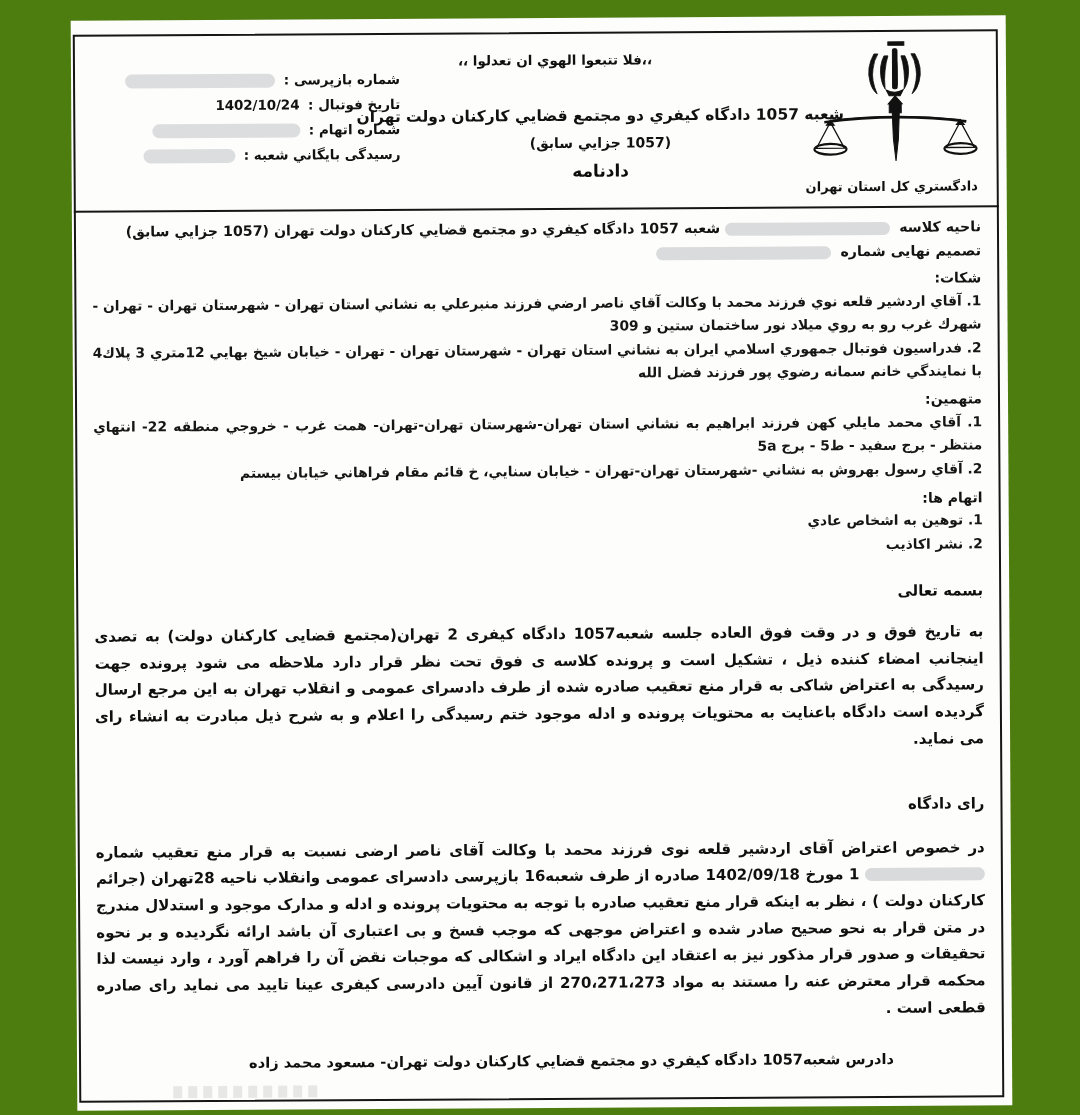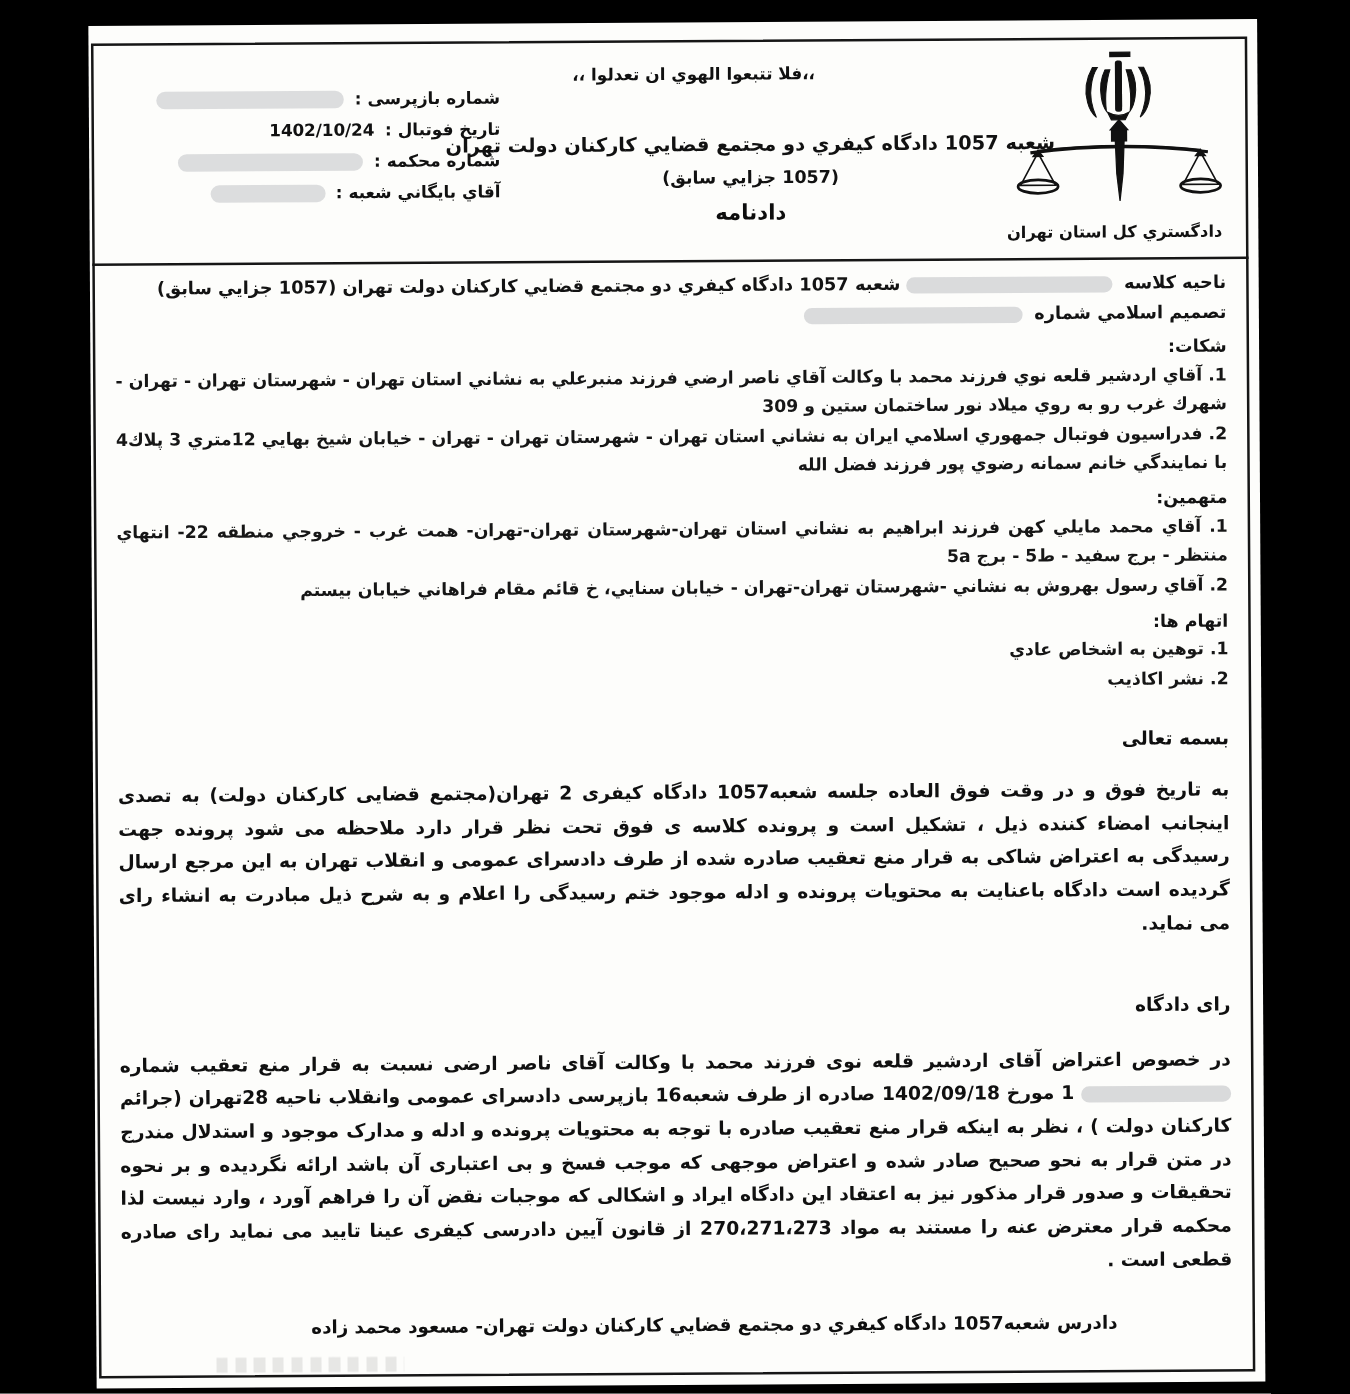--- a/index.html
+++ b/index.html
@@ -11,21 +11,21 @@
     overflow: hidden;
     background: #f2f2f2;
     font-family: "DejaVu Sans", "Liberation Sans", sans-serif;
   }
 
   
   #scan {
     position: relative;
     width: 1080px;
     height: 1115px;
-    background: #000000;
+    background: #4d7c0f;
   }
 
   
   #sheet {
     position: absolute;
     left: 74px;
     top: 18px;
     width: 935px;
     height: 1090px;
     background: #fdfdfb;
@@ -288,25 +288,25 @@
       <div id="meta" class="fa">
         <div class="meta-row">
           <span class="lbl">شماره بازپرسی :</span>
           <span class="redact w1"></span>
         </div>
         <div class="meta-row">
           <span class="lbl">تاریخ فوتبال :</span>
           <span class="val">1402/10/24</span>
         </div>
         <div class="meta-row">
-          <span class="lbl">شماره محکمه :</span>
+          <span class="lbl">شماره اتهام :</span>
           <span class="redact w2"></span>
         </div>
         <div class="meta-row">
-          <span class="lbl">آقاي بایگاني شعبه :</span>
+          <span class="lbl">رسیدگی بایگاني شعبه :</span>
           <span class="redact w3"></span>
         </div>
       </div>
 
       <div id="emblem">
         <svg width="190" height="150" viewBox="0 0 190 150" xmlns="http://www.w3.org/2000/svg">
           <g fill="#111" stroke="#111">
 
             <rect x="88" y="6" width="16" height="3.4"></rect>
 
@@ -346,21 +346,21 @@
 
     <div id="body" class="fa">
 
       <div class="kv-line">
         <span>ناحیه کلاسه</span>
         <span class="redact rd-a"></span>
         <span>شعبه 1057 دادگاه کیفري دو مجتمع قضایي کارکنان دولت تهران (1057 جزایي سابق)</span>
       </div>
 
       <div class="kv-line">
-        <span>تصمیم اسلامي شماره</span>
+        <span>تصمیم نهایی شماره</span>
         <span class="redact rd-b"></span>
       </div>
 
       <div class="section-label">شکات:</div>
       <ol class="party-list">
         <li>1. آقاي اردشیر قلعه نوي فرزند محمد با وکالت آقاي ناصر ارضي فرزند منبرعلي به نشاني استان تهران - شهرستان تهران - تهران - شهرك غرب رو به روي میلاد نور ساختمان ستین و 309</li>
         <li>2. فدراسیون فوتبال جمهوري اسلامي ایران به نشاني استان تهران - شهرستان تهران - تهران - خیابان شیخ بهایي 12متري 3 پلاك4 با نمایندگي خانم سمانه رضوي پور فرزند فضل الله</li>
       </ol>
 
       <div class="section-label">متهمین:</div>

